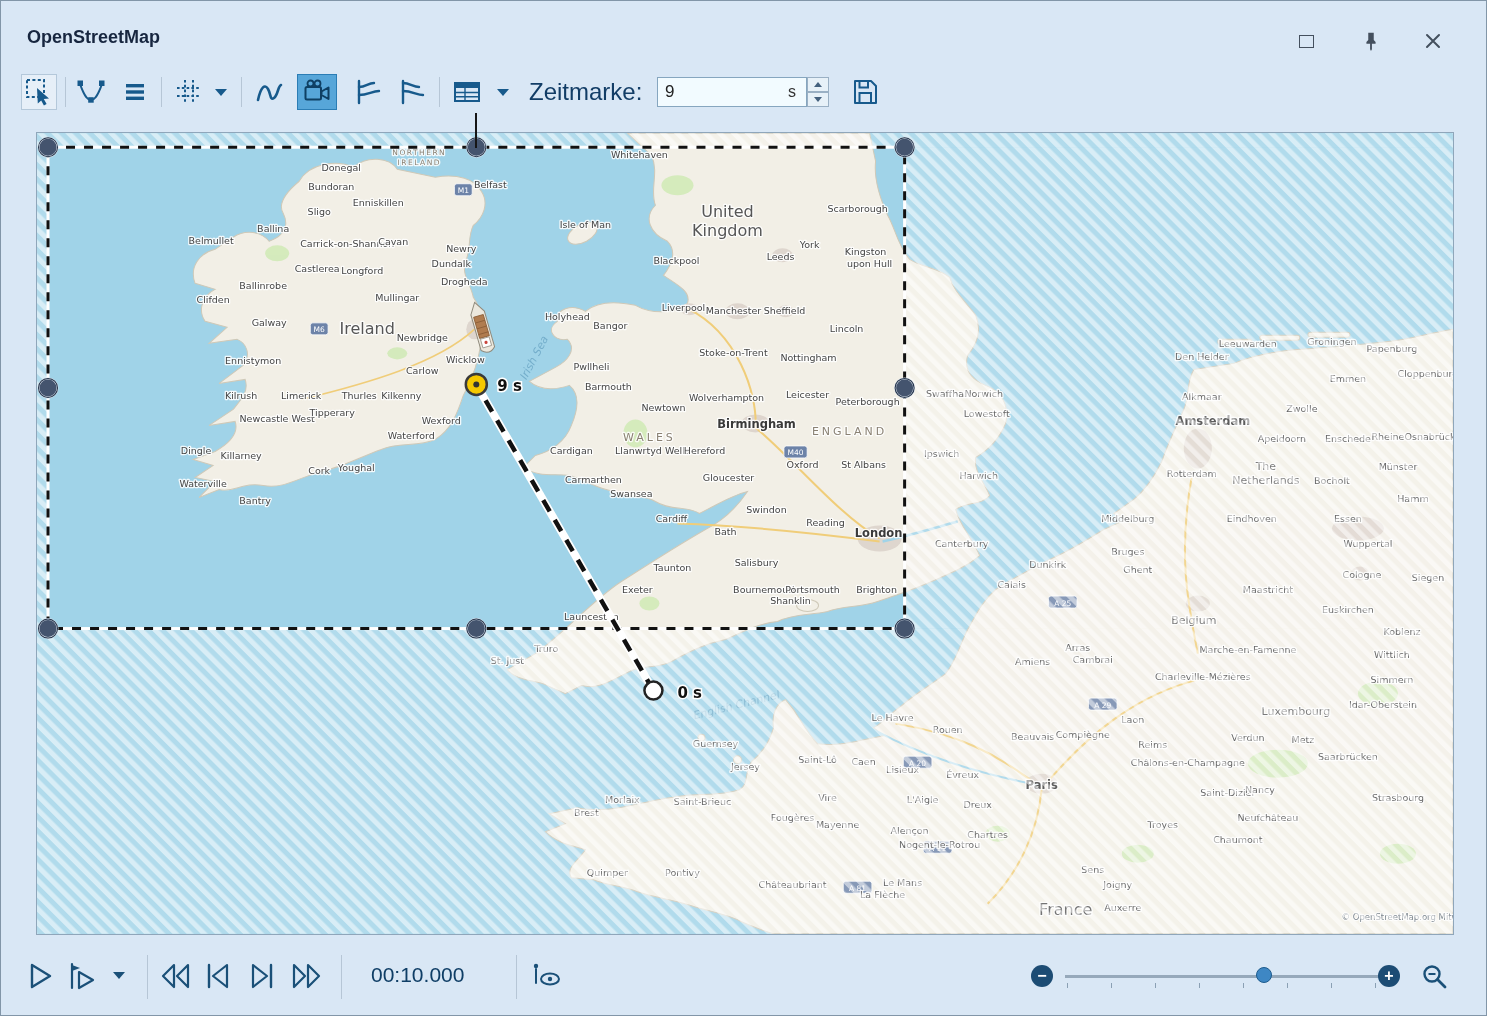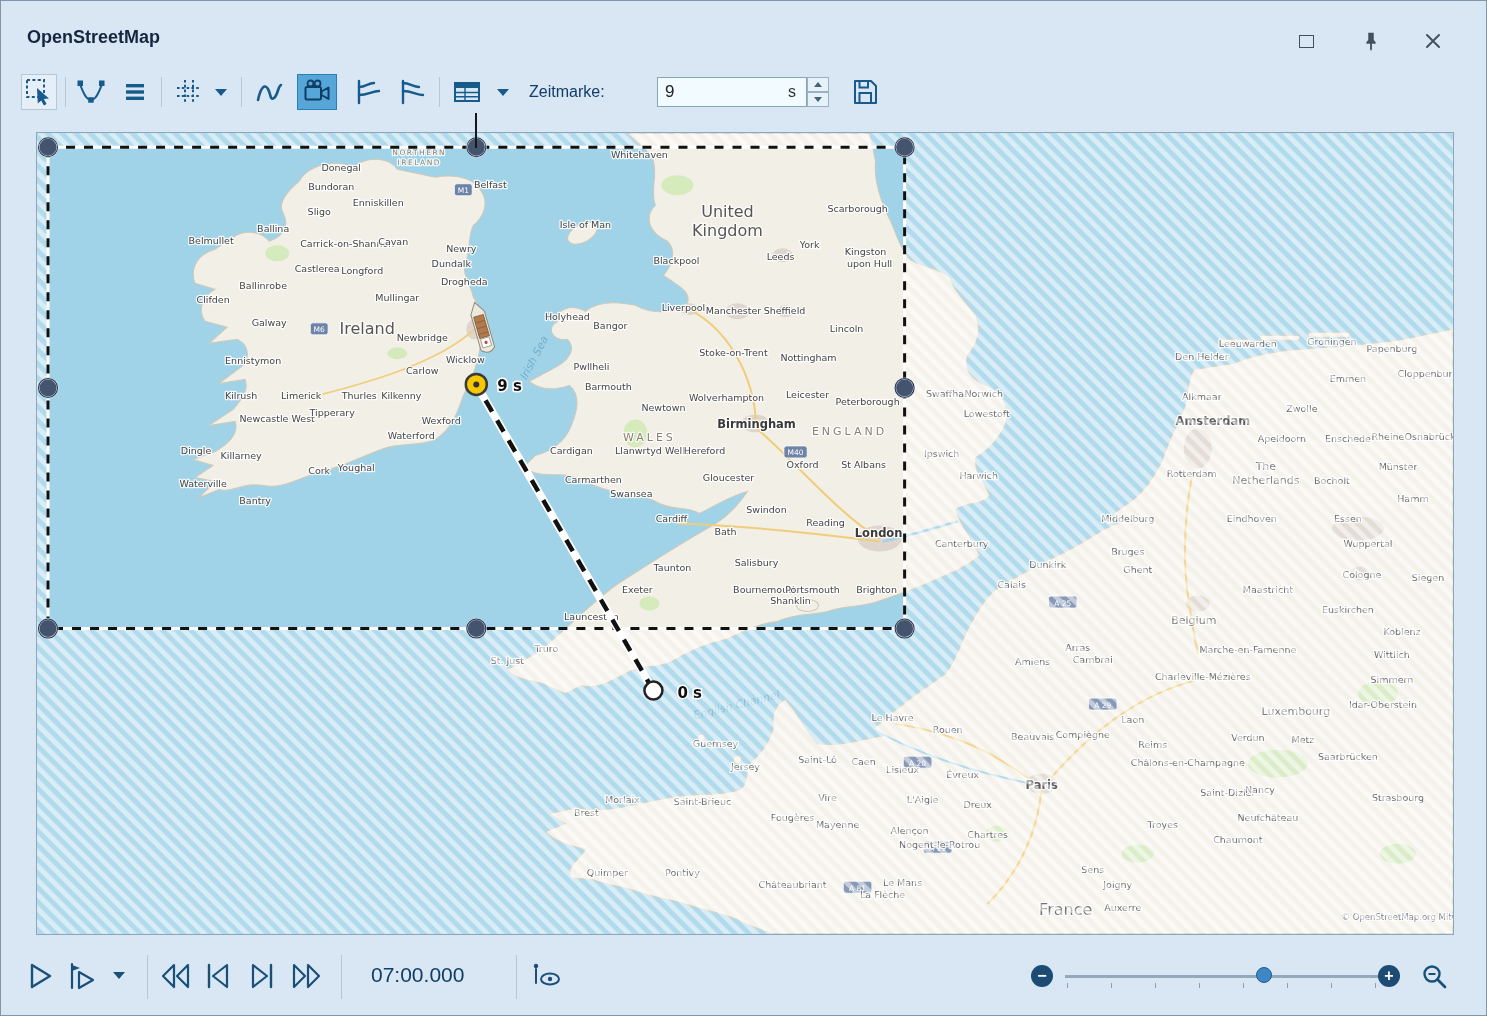--- a/index.html
+++ b/index.html
@@ -13,21 +13,21 @@
   .winbtn{position:absolute;top:26px;width:34px;height:28px;display:flex;align-items:center;justify-content:center;cursor:default;}
   #btn-max{left:1288px;} #btn-pin{left:1353px;} #btn-close{left:1415px;}
   
   #toolbar{position:absolute;left:0;top:69px;width:100%;height:44px;}
   .tbtn{position:absolute;top:4px;width:36px;height:36px;display:flex;align-items:center;justify-content:center;box-sizing:border-box;}
   .tbtn.framed{border:1px solid #b4c8da;background:rgba(255,255,255,0.35);}
   .tbtn.active{background:#57a6d9;border:1px solid #2b7db5;}
   .tsep{position:absolute;top:7px;width:1px;height:30px;background:#b6c6d6;}
   .drop{position:absolute;top:14px;width:16px;height:16px;display:flex;align-items:center;justify-content:center;}
   .tri-down{width:0;height:0;border-left:6px solid transparent;border-right:6px solid transparent;border-top:7px solid #175a8c;}
-  #zeit-label{position:absolute;left:528px;top:0;height:44px;line-height:44px;font-size:16px;color:#123d66;}
+  #zeit-label{position:absolute;left:528px;top:0;height:44px;line-height:44px;font-size:24px;color:#123d66;}
   #zeit-field{position:absolute;left:656px;top:7px;width:150px;height:30px;background:#f2fbff;border:1px solid #86a6bf;box-sizing:border-box;display:flex;align-items:center;}
   #zeit-input{flex:1;min-width:0;border:none;outline:none;background:transparent;font-size:17px;color:#222;padding:0 0 0 7px;font-family:"Liberation Sans",sans-serif;}
   #zeit-unit{font-size:16px;color:#333;padding:0 10px 0 4px;}
   #zeit-spin{position:absolute;left:806px;top:7px;width:22px;height:30px;display:flex;flex-direction:column;}
   .spinbtn{flex:1;border:1px solid #9ab0c4;background:#e7f1f8;display:flex;align-items:center;justify-content:center;box-sizing:border-box;}
   .spin-up{width:0;height:0;border-left:4px solid transparent;border-right:4px solid transparent;border-bottom:5px solid #44617e;}
   .spin-dn{width:0;height:0;border-left:4px solid transparent;border-right:4px solid transparent;border-top:5px solid #44617e;}
   
   #canvas{position:absolute;left:35px;top:131px;width:1416px;height:801px;border:1px solid #8fa6ba;box-sizing:content-box;background:#a0d3e8;}
   #connector{position:absolute;left:474px;top:112px;width:2px;height:35px;background:#161616;z-index:9;}
@@ -550,21 +550,21 @@
         <path d="M24,4 V26" stroke="#1a5078" stroke-width="2.4" stroke-linecap="round"></path>
         <path d="M6,4 L20,15 L6,26 Z" fill="none" stroke="#1a5078" stroke-width="2.2" stroke-linejoin="round"></path>
       </svg>
     </div>
     <div class="bbtn" style="left:290px;top:22px">
       <svg width="32" height="30" viewBox="0 0 32 30">
         <path d="M3,4 L14,15 L3,26 Z M17,4 L28,15 L17,26 Z" fill="none" stroke="#1a5078" stroke-width="2.2" stroke-linejoin="round"></path>
       </svg>
     </div>
     <div class="bsep" style="left:340px"></div>
-    <div id="time-display">07:00.000</div>
+    <div id="time-display">00:10.000</div>
     <div class="bsep" style="left:515px"></div>
     <div class="bbtn" style="left:530px;top:22px">
       <svg width="32" height="30" viewBox="0 0 32 30">
         <circle cx="5" cy="5" r="2.2" fill="#1a5078"></circle>
         <path d="M5,8 V22" stroke="#1a5078" stroke-width="2" stroke-linecap="round"></path>
         <ellipse cx="19" cy="18" rx="9" ry="5.5" fill="none" stroke="#1a5078" stroke-width="2"></ellipse>
         <circle cx="19" cy="18" r="2.2" fill="#1a5078"></circle>
       </svg>
     </div>
     <div class="zoombtn" style="left:1030px">

